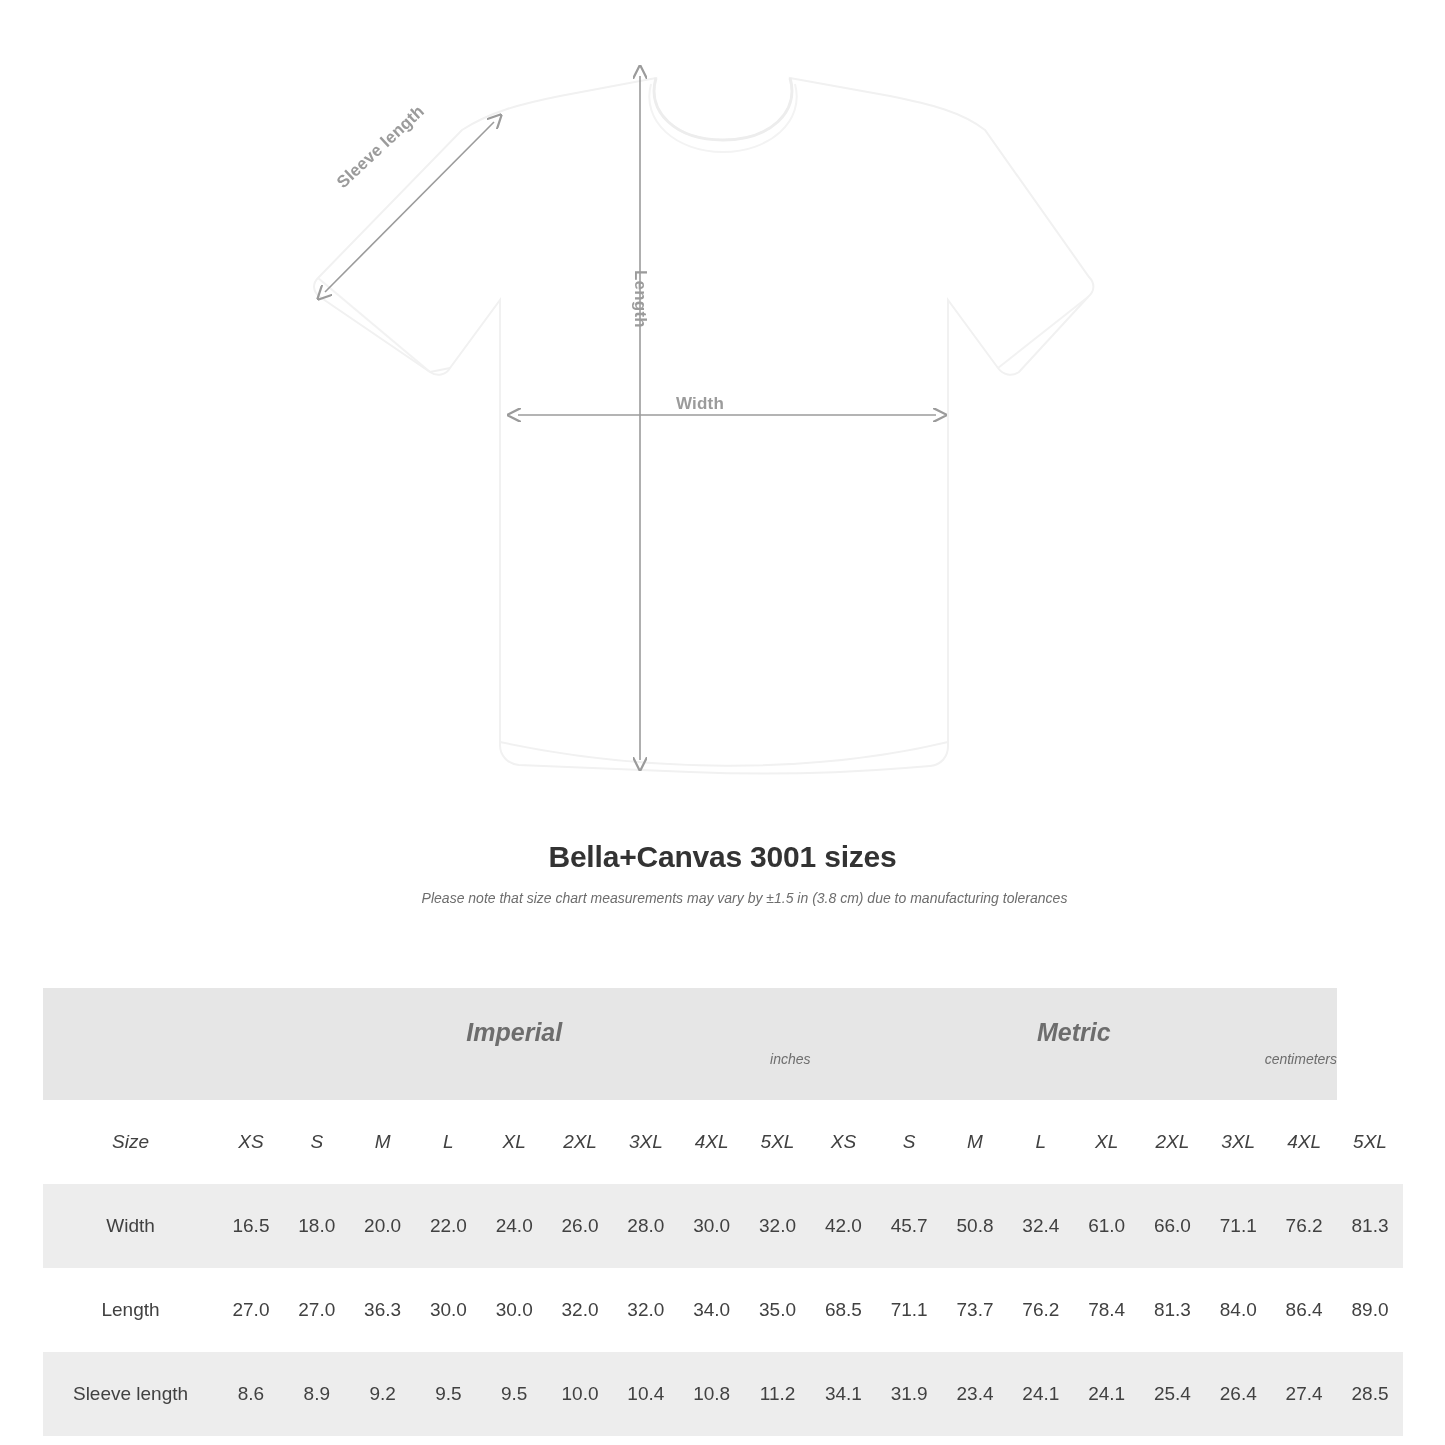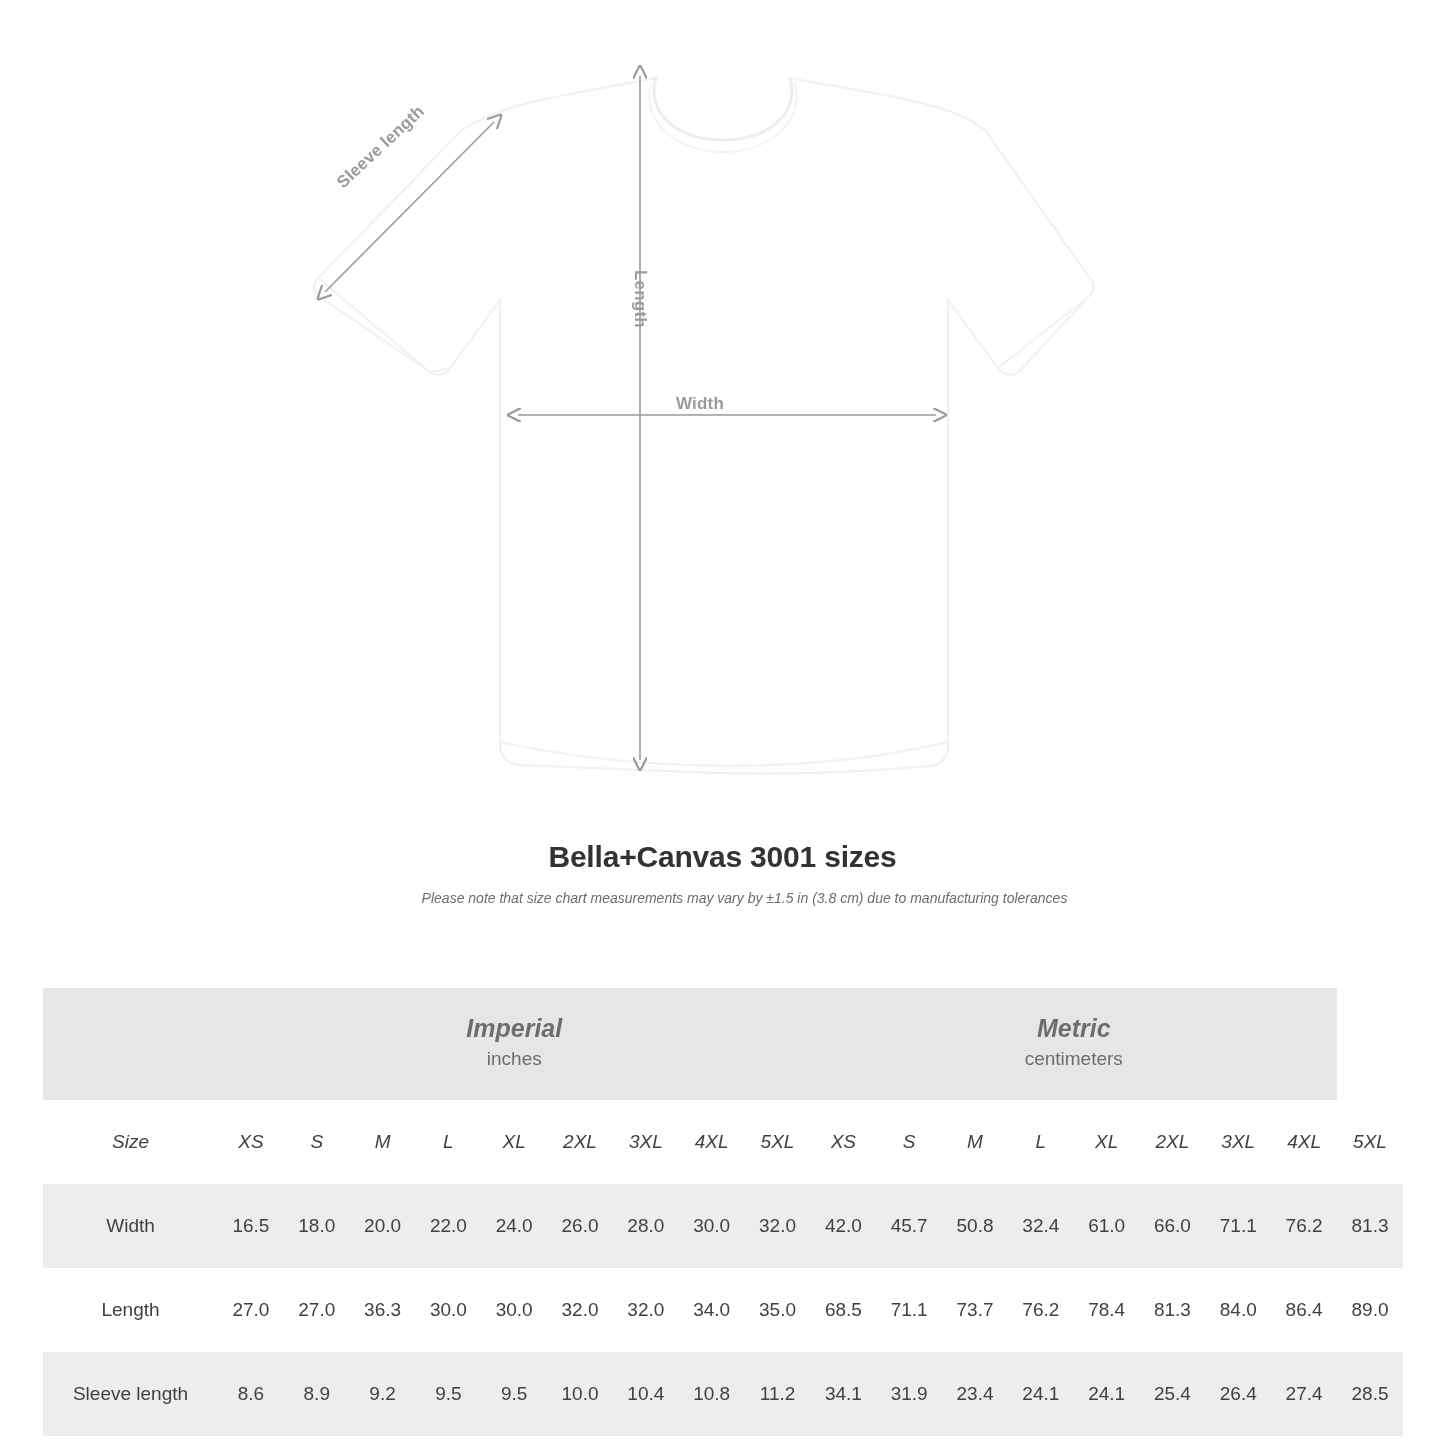--- a/index.html
+++ b/index.html
@@ -103,23 +103,25 @@
     background: #e6e6e6;
   }
   .unit-title {
     font-size: 25px;
     font-style: italic;
     font-weight: bold;
     color: #6d6d6d;
     line-height: 1.25;
   }
   .unit-sub {
-    font-size: 19px;
+    font-size: 14px;
+    font-style: italic;
     color: #6d6d6d;
     line-height: 1.6;
+    text-align: right;
   }
   .size-head-row td {
     height: 84px;
     background: #ffffff;
     font-weight: bold;
     font-size: 19px;
     color: #3f3f3f;
     font-style: italic;
   }
   .size-head-row td.rowlabel { font-size: 19px; }

